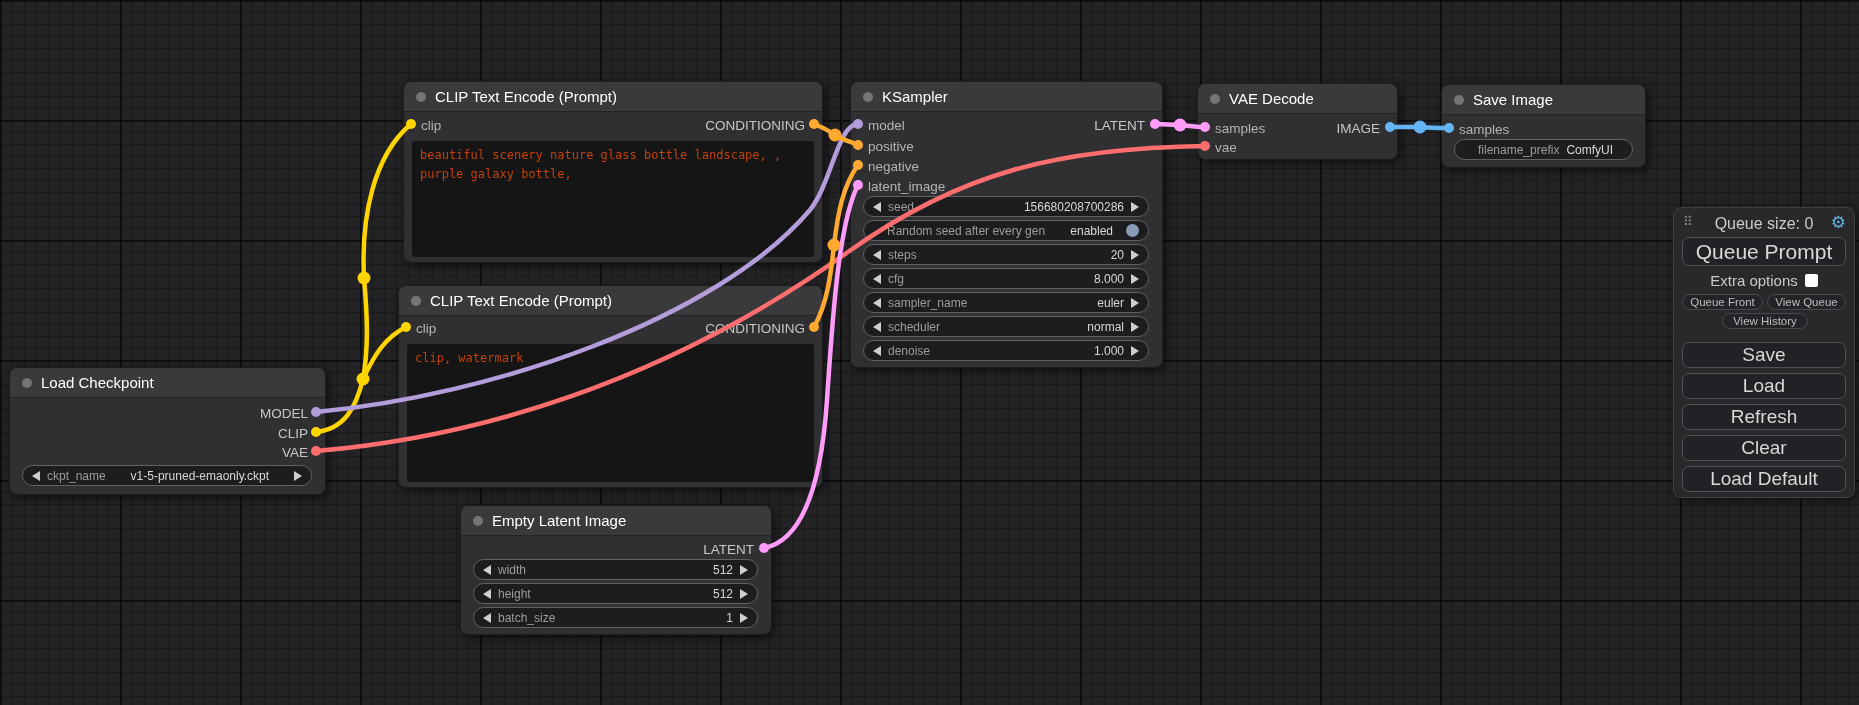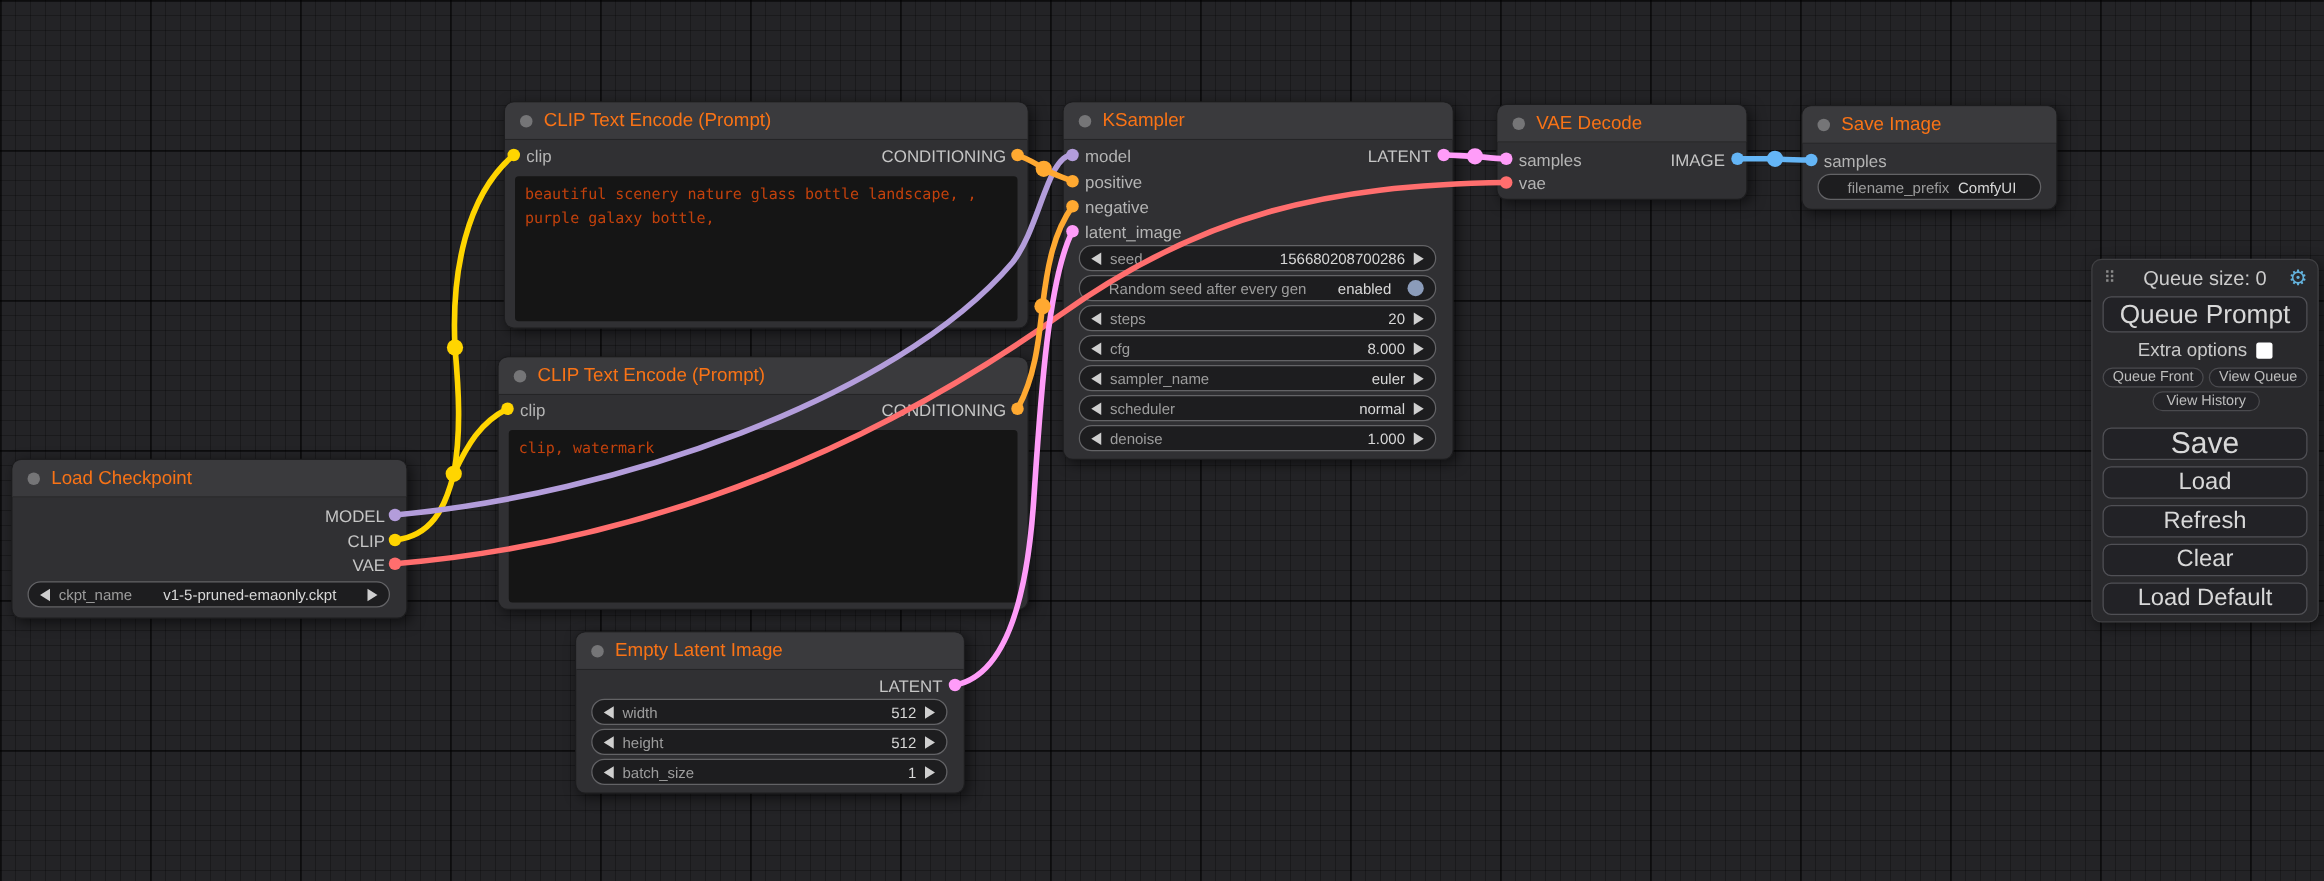--- a/index.html
+++ b/index.html
@@ -16,21 +16,21 @@
   }
   .node{
     position:absolute;background:#303033;border:1px solid #1c1c1e;border-radius:8px;
     box-shadow:3px 3px 10px rgba(0,0,0,.55);box-sizing:border-box;z-index:2;
   }
   .node .title{
     height:29px;background:#3a3a3d;border-radius:7px 7px 0 0;display:flex;align-items:center;
     padding:0 12px;gap:9px;border-bottom:1px solid #242426;
   }
   .node .title .tdot{width:10px;height:10px;border-radius:50%;background:#757577;flex:0 0 auto;}
-  .node .title .ttext{color:#f97316;font-size:15px;white-space:nowrap;}
+  .node .title .ttext{color:#ffffff;font-size:15px;white-space:nowrap;}
   .slot{position:absolute;transform:translateY(-50%);font-size:13.5px;color:#b4b4b4;white-space:nowrap;}
   .slot.in{left:17px;}
   .slot.out{right:17px;color:#c6c6c6;}
   .prompt-box{
     position:absolute;left:8px;right:8px;background:#151515;border-radius:3px;
     font-family:"DejaVu Sans Mono",monospace;font-size:12px;line-height:1.55;color:#c2410c;
     padding:5px 8px;box-sizing:border-box;white-space:pre-wrap;word-break:break-word;
   }
   .widget{
     position:absolute;height:21px;background:#1d1d1f;border:1px solid #636366;border-radius:11px;
@@ -255,18 +255,18 @@
     <span class="qgear">⚙</span>
   </div>
   <div class="qbtn" style="top:29px;height:29px;font-size:21px;">Queue Prompt</div>
   <div class="extra-row">
     <span class="extra-label">Extra options</span>
     <span class="checkbox"></span>
   </div>
   <div class="qsmall" style="left:8px;top:86px;width:81px;">Queue Front</div>
   <div class="qsmall" style="right:8px;top:86px;width:79px;">View Queue</div>
   <div class="qsmall" style="left:48px;top:105px;width:86px;">View History</div>
-  <div class="qbtn" style="top:134px;height:26px;font-size:24px;">Save</div>
+  <div class="qbtn" style="top:134px;height:26px;font-size:19px;">Save</div>
   <div class="qbtn" style="top:165px;height:26px;font-size:19px;">Load</div>
   <div class="qbtn" style="top:196px;height:26px;font-size:19px;">Refresh</div>
   <div class="qbtn" style="top:227px;height:26px;font-size:19px;">Clear</div>
   <div class="qbtn" style="top:258px;height:26px;font-size:19px;">Load Default</div>
 </div>
 
 </body></html>

